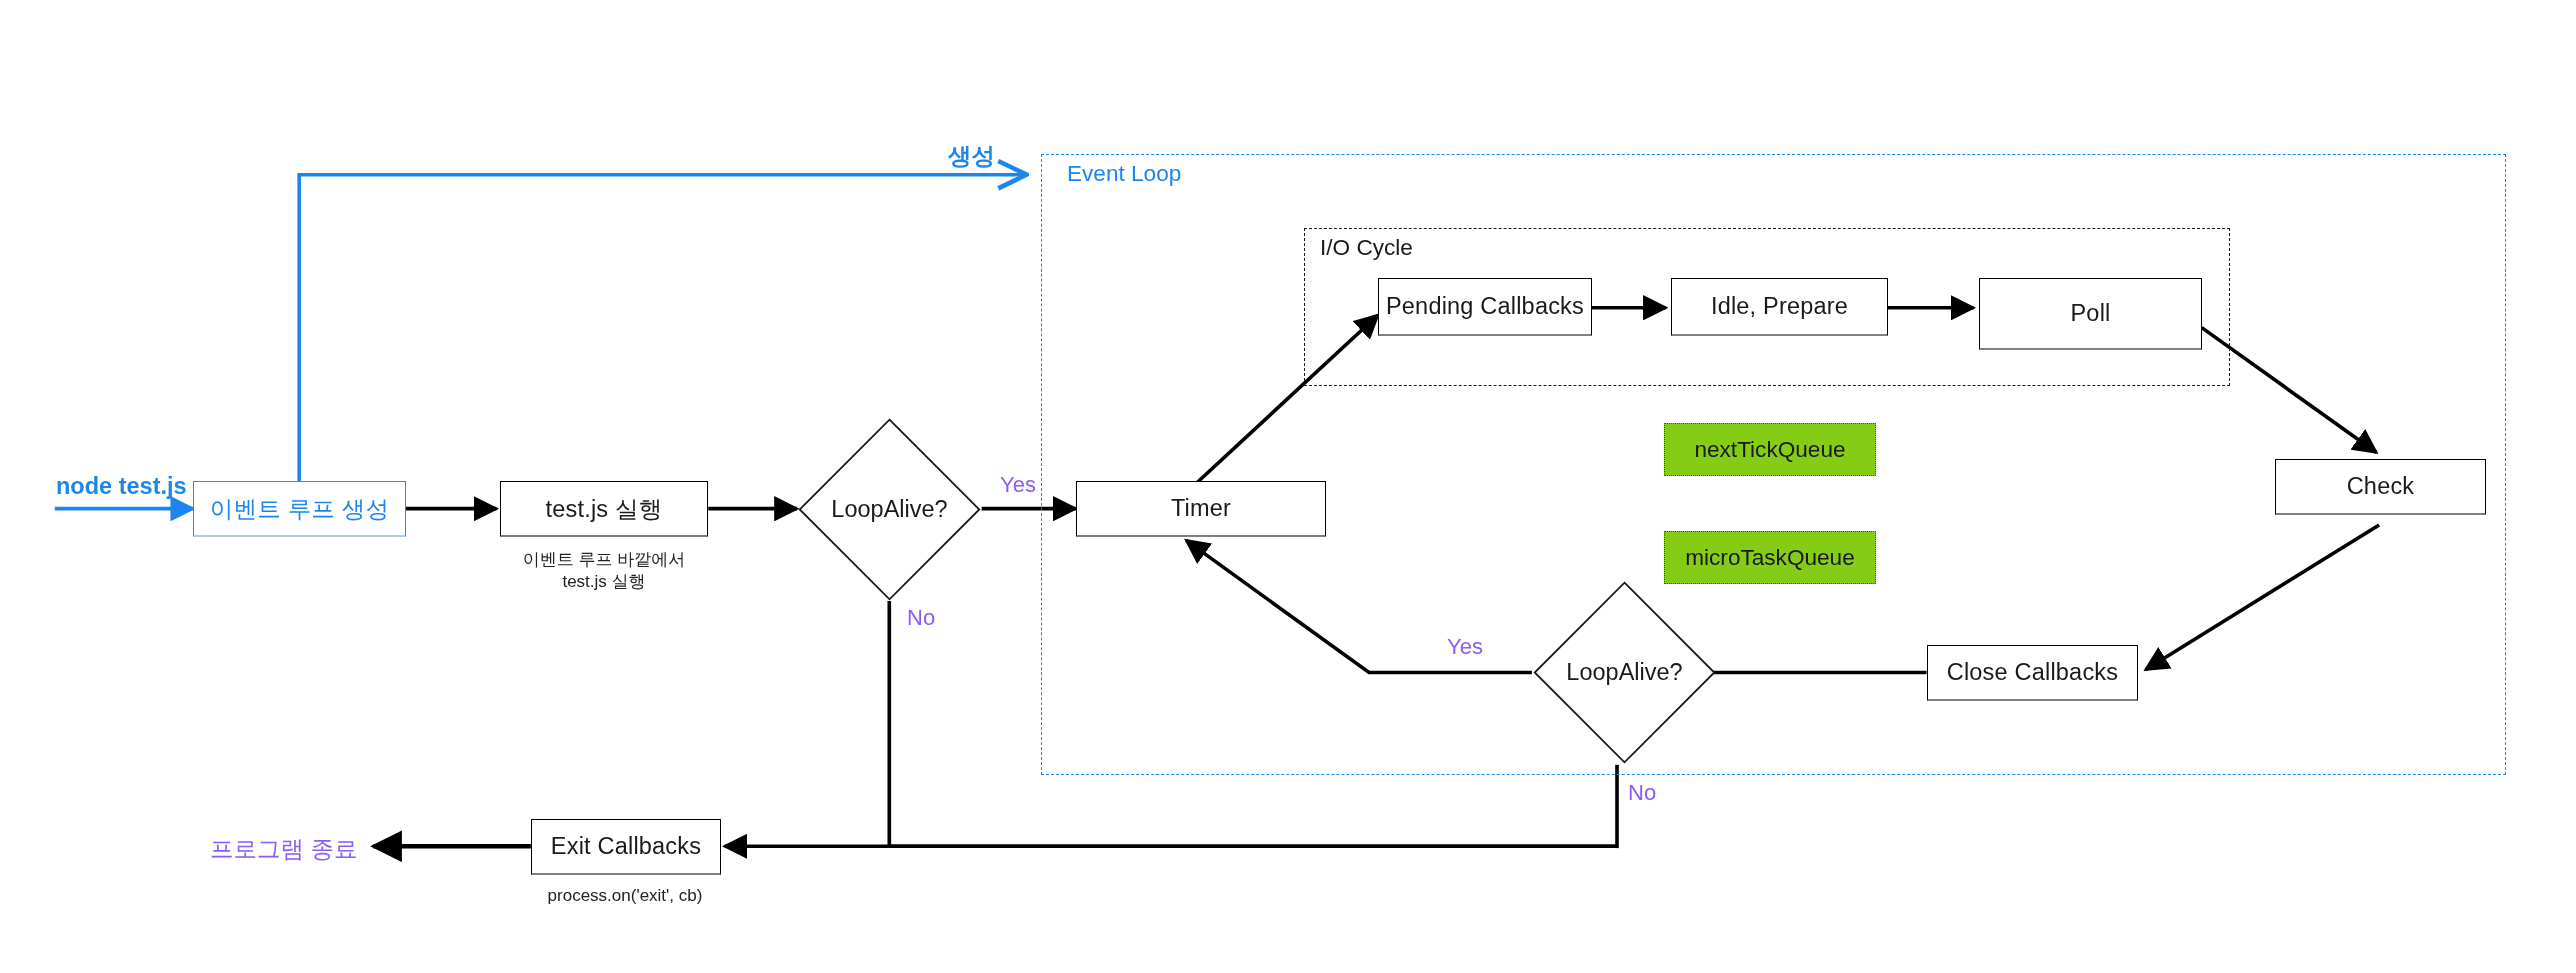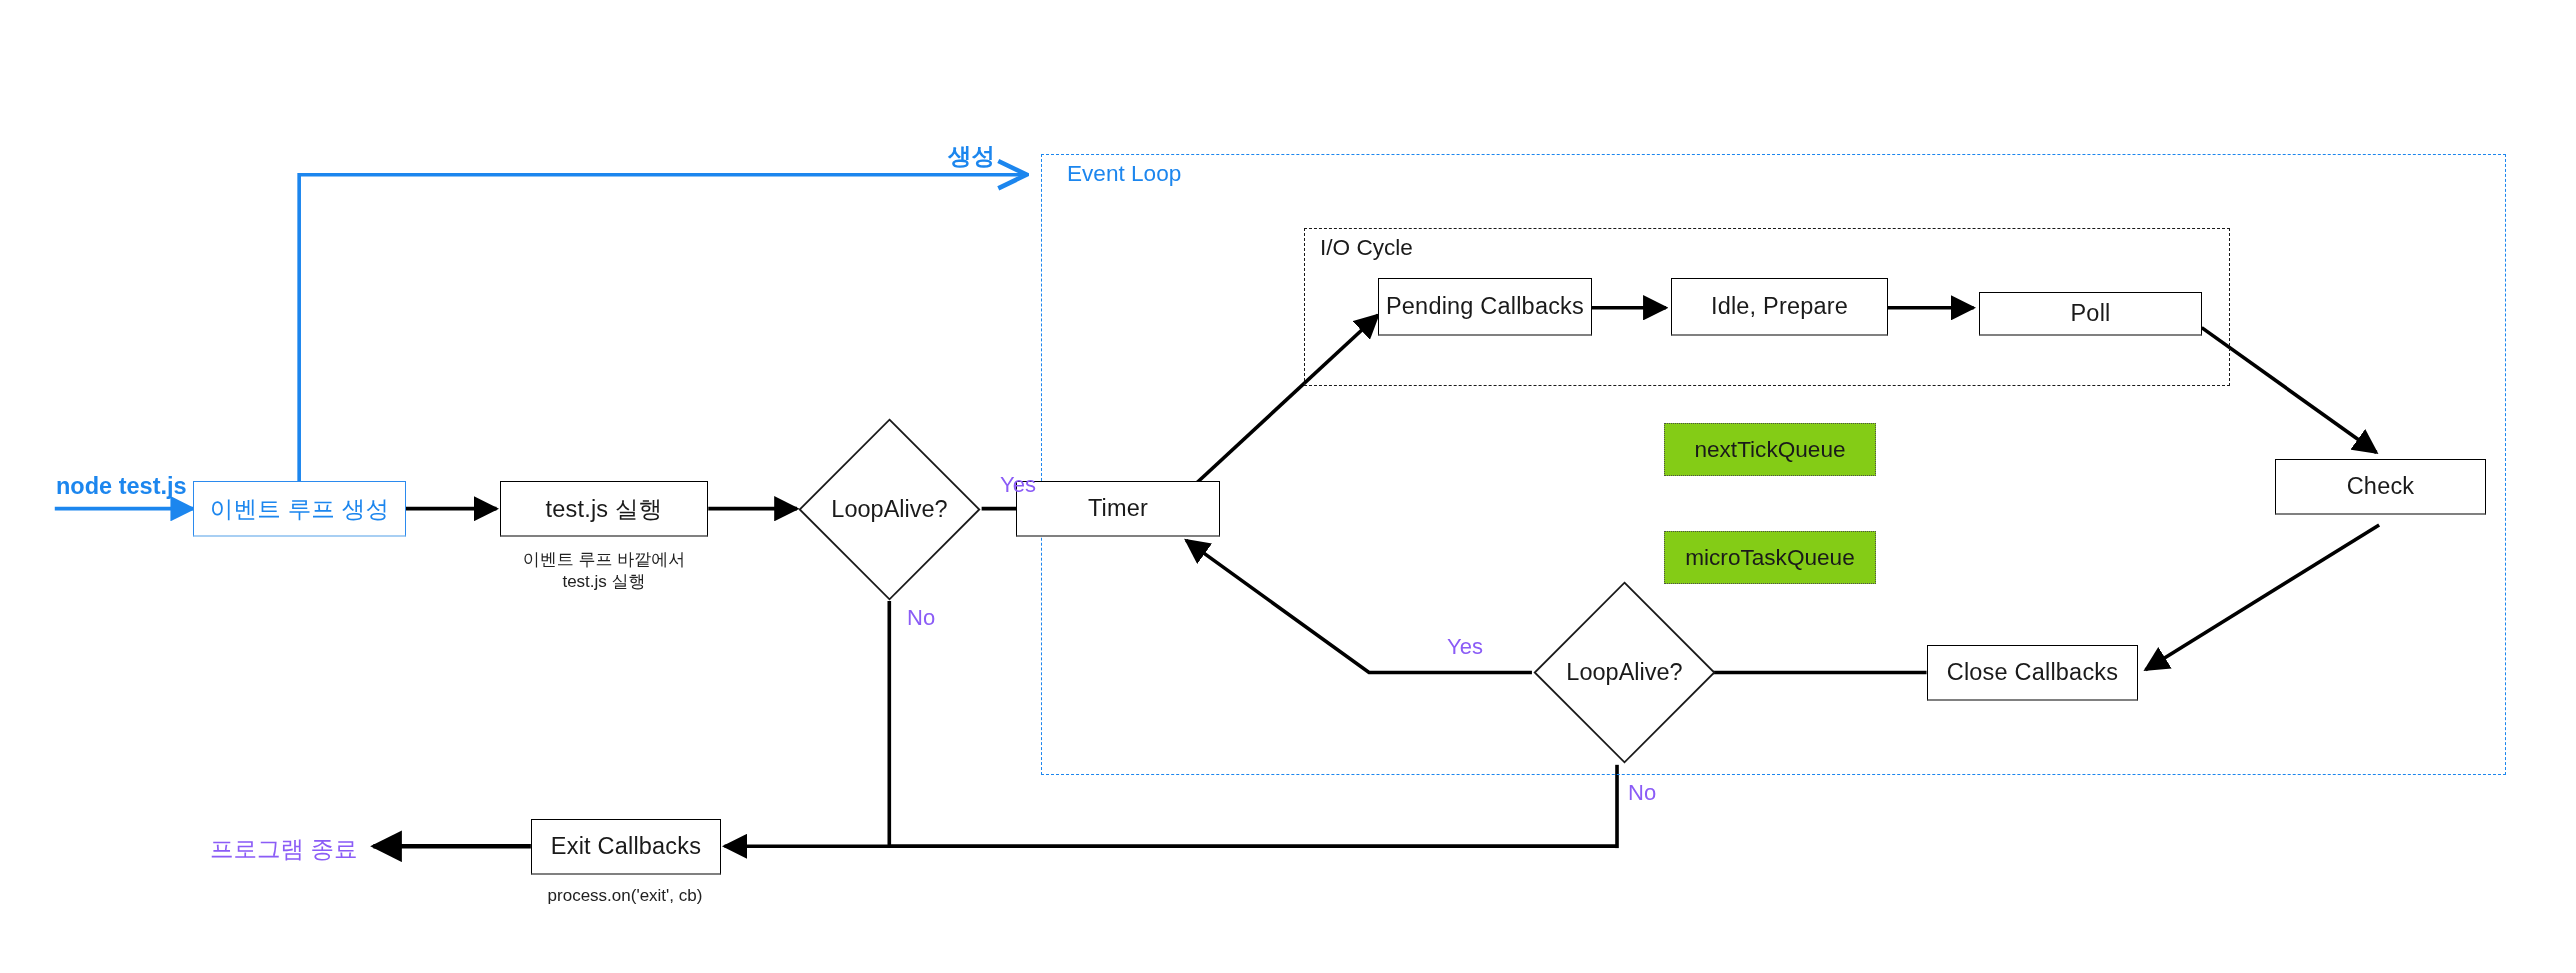--- a/index.html
+++ b/index.html
@@ -178,27 +178,27 @@
   <div class="diamond" style="left:797px; top:417px; width:185px; height:185px;">
     <svg width="185" height="185" viewBox="0 0 204 204">
       <polygon points="102,3 201,102 102,201 3,102" fill="#ffffff" stroke="#1a1a1a" stroke-width="2"></polygon>
     </svg>
     <div class="dtext">
       <span>Loop</span>
       <span>Alive?</span>
     </div>
   </div>
 
-  <div class="node-box" style="left:1016px; top:481px; width:204px; height:56px;">Timer</div>
+  <div class="node-box" style="left:1076px; top:481px; width:250px; height:56px;">Timer</div>
 
   <div class="node-box" style="left:1378px; top:278px; width:214px; height:58px;">Pending Callbacks</div>
 
   <div class="node-box" style="left:1671px; top:278px; width:217px; height:58px;">Idle, Prepare</div>
 
-  <div class="node-box" style="left:1979px; top:292px; width:223px; height:44px;">Poll</div>
+  <div class="node-box" style="left:1979px; top:278px; width:223px; height:72px;">Poll</div>
 
   <div class="node-box" style="left:2275px; top:459px; width:211px; height:56px;">Check</div>
 
   <div class="node-box" style="left:1927px; top:645px; width:211px; height:56px;">Close Callbacks</div>
 
   <div class="diamond" style="left:1532px; top:580px; width:185px; height:185px;">
     <svg width="185" height="185" viewBox="0 0 204 204">
       <polygon points="102,3 201,102 102,201 3,102" fill="#ffffff" stroke="#1a1a1a" stroke-width="2"></polygon>
     </svg>
     <div class="dtext">

